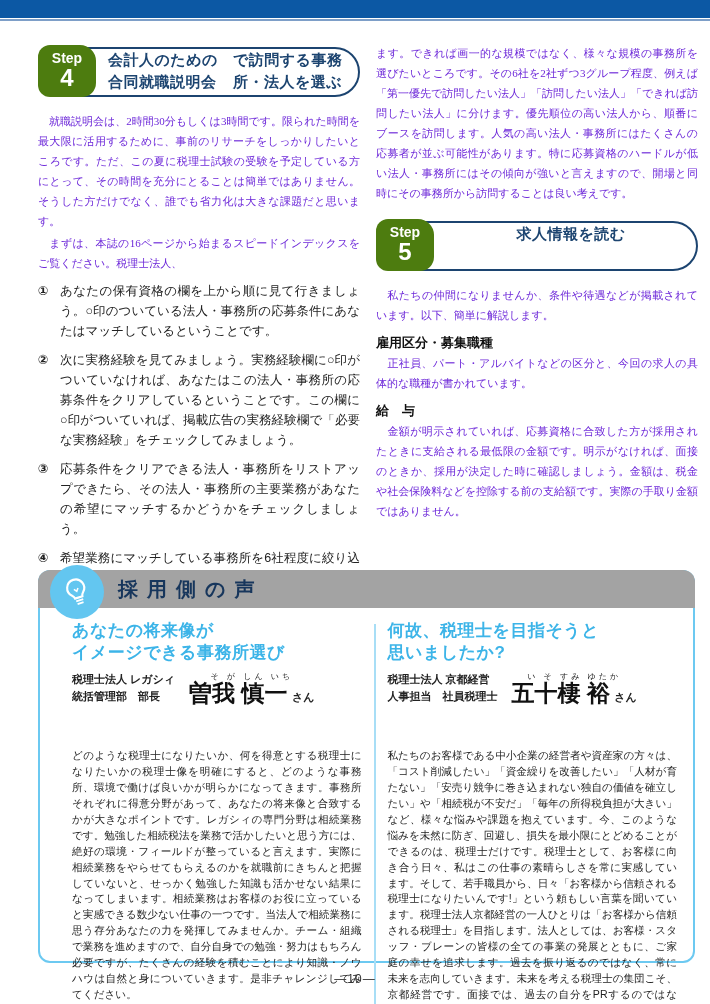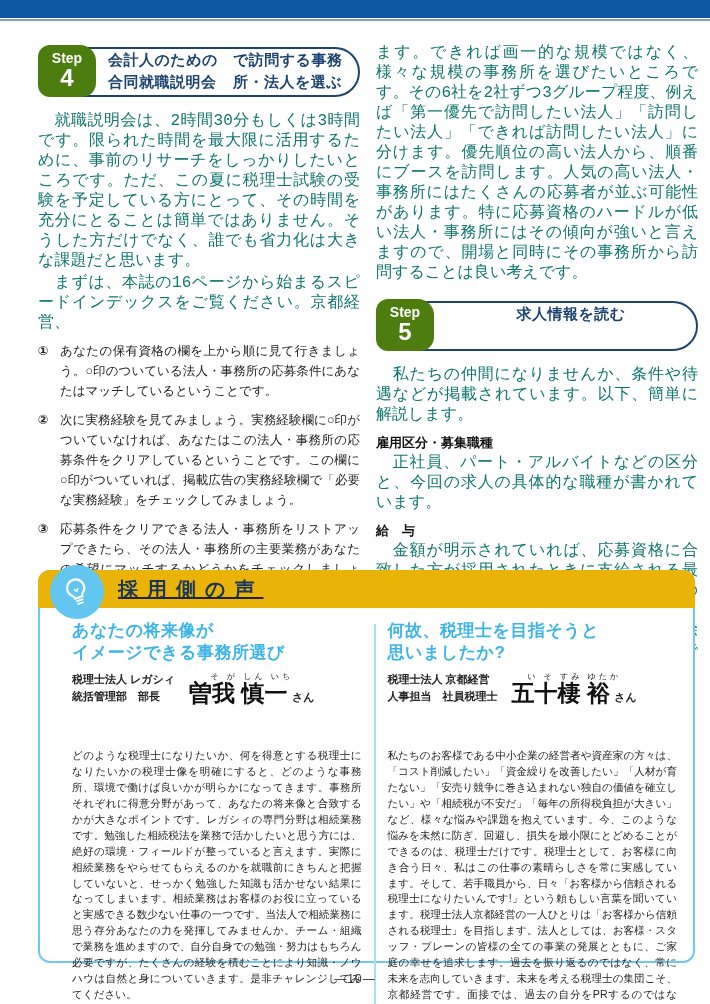--- a/index.html
+++ b/index.html
@@ -26,40 +26,40 @@
   .step-badge .s-num  { display:block; font-size:24px; font-weight:bold; margin-top:1px; }
   .step-titlebox {
     position:absolute; left:10px; top:4px; right:0; height:50px;
     border:2px solid #1c4470; border-radius:10px 26px 26px 10px;
     display:flex; flex-direction:row; justify-content:center;
     padding-left:58px; background:#fff;
   }
   .step-title { font-size:15px; font-weight:bold; color:#1c4470; line-height:1.45; letter-spacing:0.5px; }
 
   .serif-para {
-    font-family:Liberation Mono, monospace;
-    font-size:16px; line-height:20px; text-align:justify; color:#0f766e;
+    font-family:Liberation Serif, serif;
+    font-size:11px; line-height:20px; text-align:justify; color:#6d28d9;
     margin-bottom:2px;
   }
   .num-list { margin-top:8px; }
   .num-item { display:flex; margin-bottom:9px; font-size:12.5px; line-height:20px; }
   .num-item .circ { width:22px; flex:none; font-weight:bold; }
   .num-item .txt { flex:1; text-align:justify; }
 
   .subhead { font-size:13px; font-weight:bold; color:#111; margin-top:8px; line-height:20px; }
 
   
   .voices-box {
     position:absolute; left:38px; top:570px; width:657px; height:393px;
     border:2px solid #6cc9f1; border-radius:12px; background:#fff;
   }
   .voices-band {
     position:relative; height:38px; margin:-2px -2px 0 -2px;
-    background:#eab308; border-radius:12px 12px 0 0;
-    display:flex; align-items:center;text-decoration:underline;
+    background:#a3a3a3; border-radius:12px 12px 0 0;
+    display:flex; align-items:center;
   }
   .voices-title {
     margin-left:80px; font-size:20px; font-weight:bold; color:#17365c; letter-spacing:9px;
   }
   .bulb-circle {
     position:absolute; left:12px; top:-5px; width:54px; height:54px;
     background:#63c6f0; border-radius:50%;
     display:flex; align-items:center; justify-content:center; z-index:3;
   }
   .bulb-circle svg { width:34px; height:34px; transform:rotate(-18deg); }
@@ -96,21 +96,21 @@
         <span class="step-title">会計人のための合同就職説明会</span>
         <span class="step-title">で訪問する事務所・法人を選ぶ</span>
       </div>
       <div class="step-badge">
         <span class="s-word">Step</span>
         <span class="s-num">4</span>
       </div>
     </div>
 
     <p class="serif-para">　就職説明会は、2時間30分もしくは3時間です。限られた時間を最大限に活用するために、事前のリサーチをしっかりしたいところです。ただ、この夏に税理士試験の受験を予定している方にとって、その時間を充分にとることは簡単ではありません。そうした方だけでなく、誰でも省力化は大きな課題だと思います。</p>
-    <p class="serif-para">　まずは、本誌の16ページから始まるスピードインデックスをご覧ください。京都経営、</p>
+    <p class="serif-para">　まずは、本誌の16ページから始まるスピードインデックスをご覧ください。税理士法人、</p>
 
     <div class="num-list">
       <div class="num-item">
         <span class="circ">①</span>
         <span class="txt">あなたの保有資格の欄を上から順に見て行きましょう。○印のついている法人・事務所の応募条件にあなたはマッチしているということです。</span>
       </div>
       <div class="num-item">
         <span class="circ">②</span>
         <span class="txt">次に実務経験を見てみましょう。実務経験欄に○印がついていなければ、あなたはこの法人・事務所の応募条件をクリアしているということです。この欄に○印がついていれば、掲載広告の実務経験欄で「必要な実務経験」をチェックしてみましょう。</span>
       </div>

